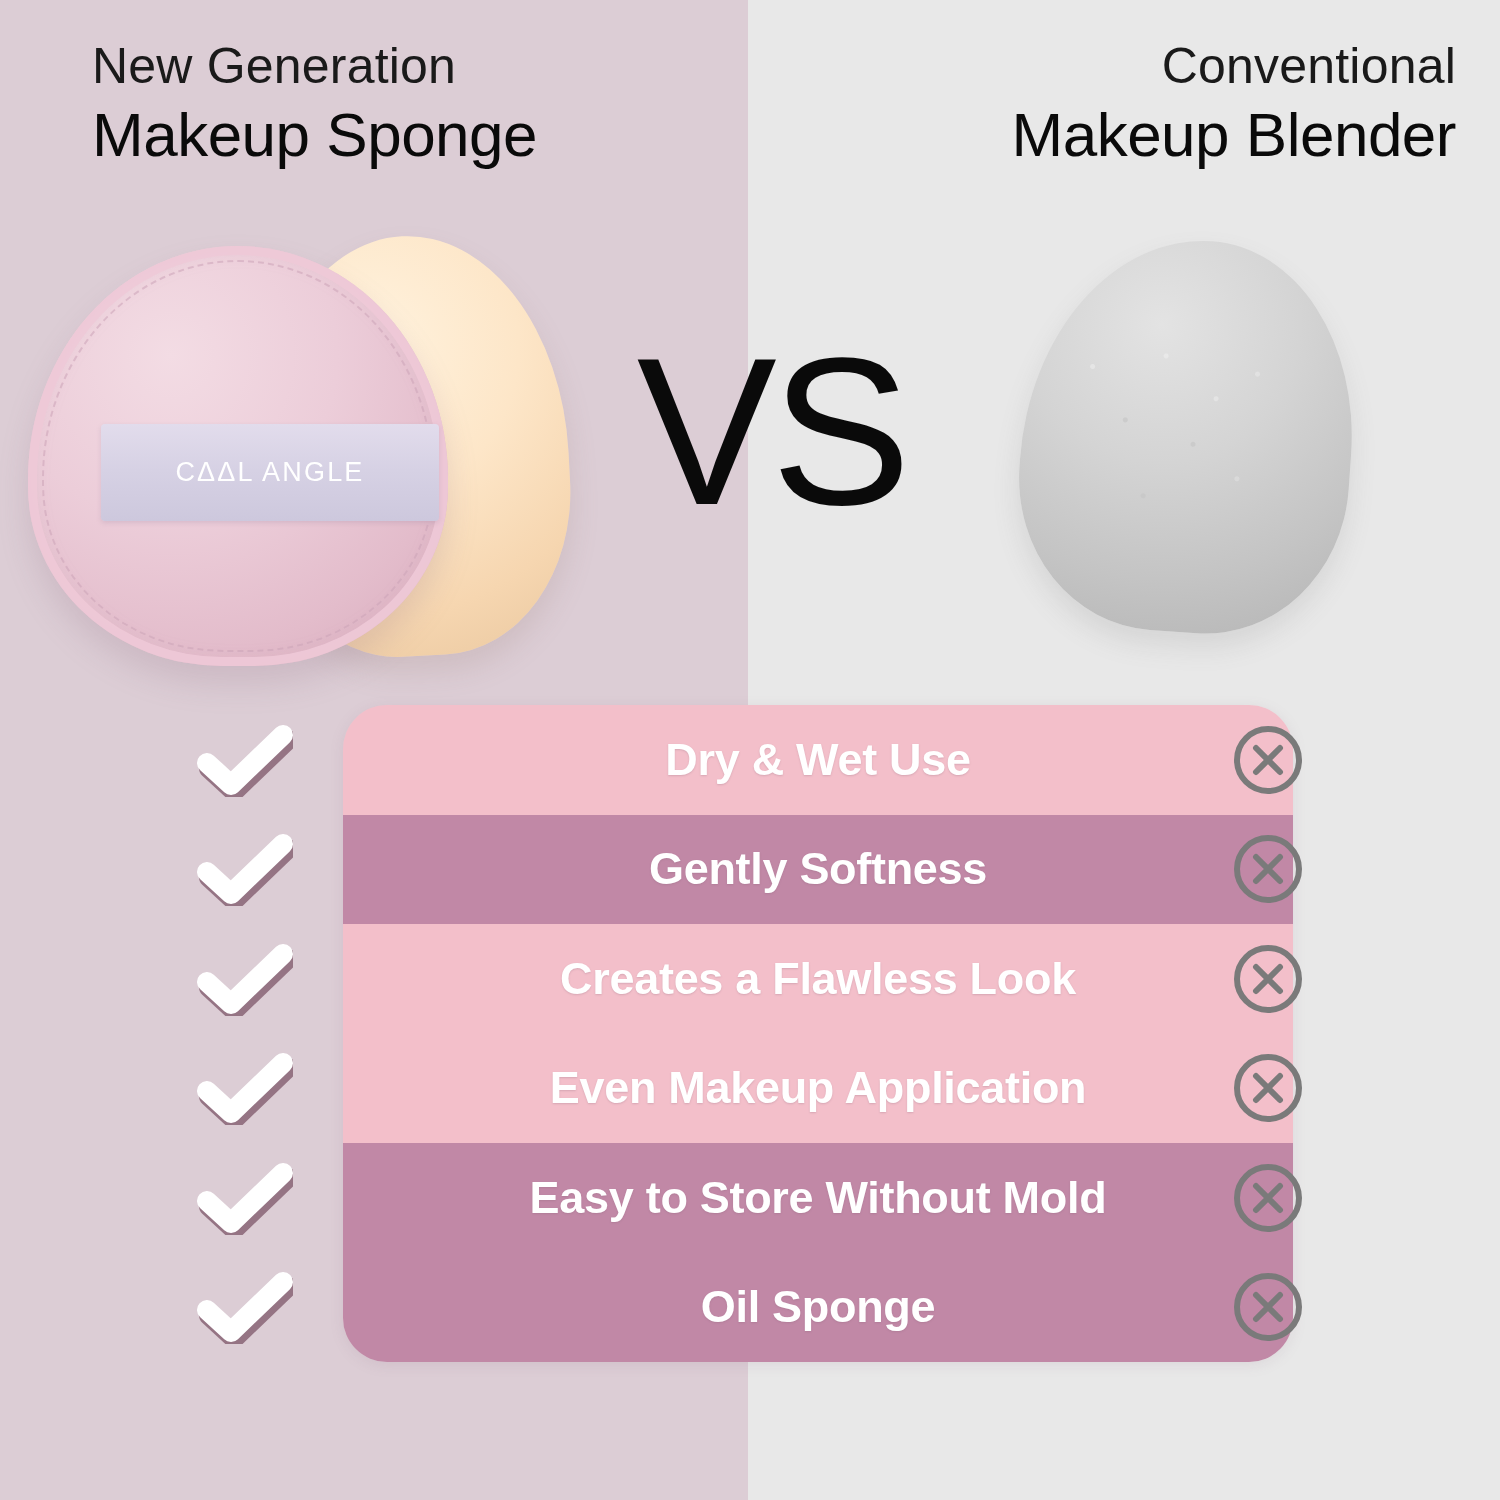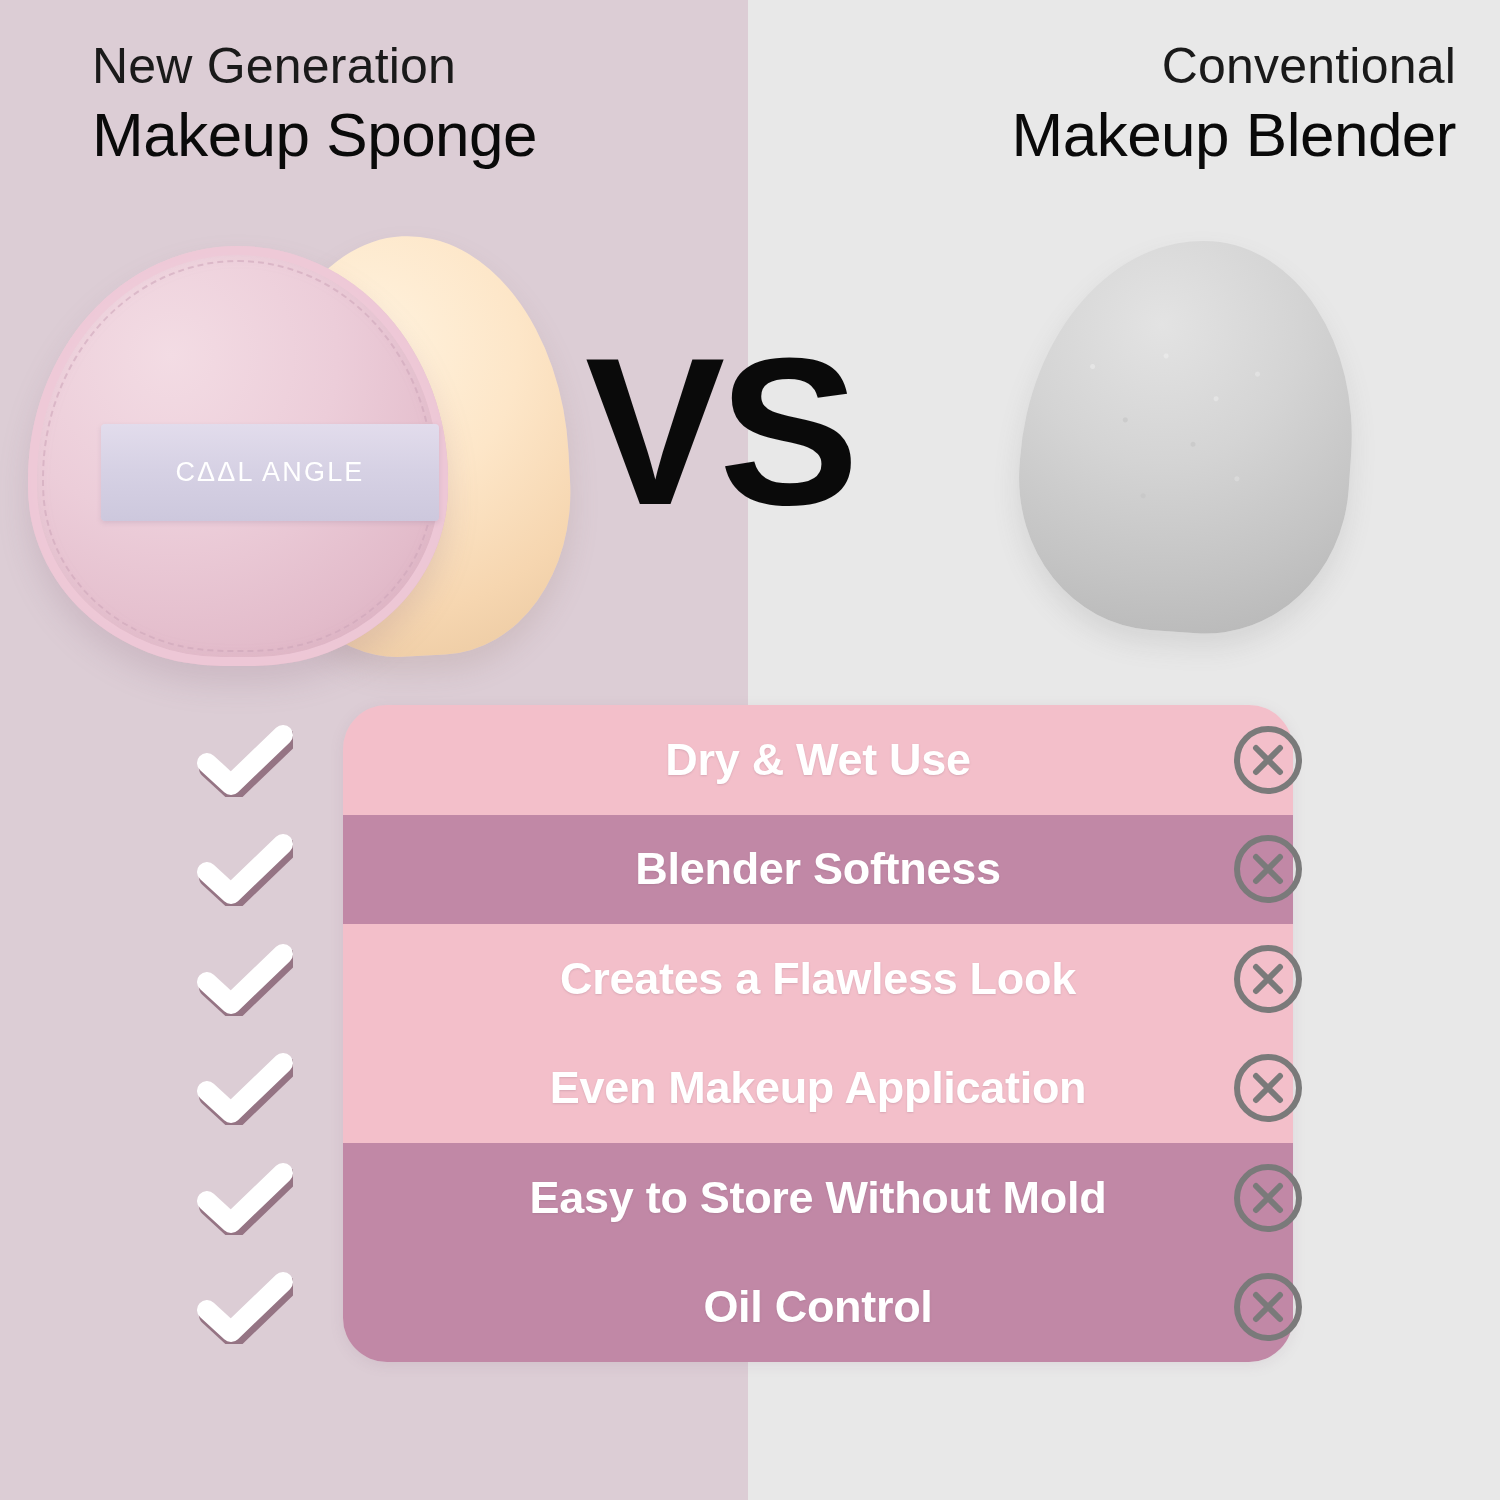--- a/index.html
+++ b/index.html
@@ -58,25 +58,25 @@
   }
 
   
   .vs {
     position: absolute;
     left: 585px;
     top: 322px;
     width: 320px;
     height: 220px;
     font-size: 210px;
-    font-weight: 700;
+    font-weight: 400;
     color: #0a0a0a;
     letter-spacing: -6px;
     line-height: 220px;
-    text-align: left;
+    text-align: right;
     z-index: 6;
   }
 
   
   .product-left {
     position: absolute;
     left: 18px;
     top: 222px;
     width: 580px;
     height: 455px;
@@ -309,33 +309,33 @@
   <path d="M10 40 L34 62 L86 12" fill="none" stroke="#ffffff" stroke-width="20" stroke-linecap="round" stroke-linejoin="round"></path>
 </svg>
       </div>
     </div>
 
   <div class="feature-panel" id="feature-panel">
       <div class="feature-row tone-a">
         <span class="feature-text">Dry &amp; Wet Use</span>
       </div>
       <div class="feature-row tone-b">
-        <span class="feature-text">Blender Softness</span>
+        <span class="feature-text">Gently Softness</span>
       </div>
       <div class="feature-row tone-a">
         <span class="feature-text">Creates a Flawless Look</span>
       </div>
       <div class="feature-row tone-a">
         <span class="feature-text">Even Makeup Application</span>
       </div>
       <div class="feature-row tone-b">
         <span class="feature-text">Easy to Store Without Mold</span>
       </div>
       <div class="feature-row tone-b">
-        <span class="feature-text">Oil Control</span>
+        <span class="feature-text">Oil Sponge</span>
       </div>
     </div>
 
   <div class="cross-col" id="cross-col">
       <div class="cross-cell">
         <svg class="cross-mark" width="74" height="74" viewBox="0 0 74 74">
   <circle cx="37" cy="37" r="31" fill="none" stroke="#7a7a7a" stroke-width="6"></circle>
   <path d="M25 25 L49 49 M49 25 L25 49" fill="none" stroke="#7a7a7a" stroke-width="6" stroke-linecap="round"></path>
 </svg>
       </div>

